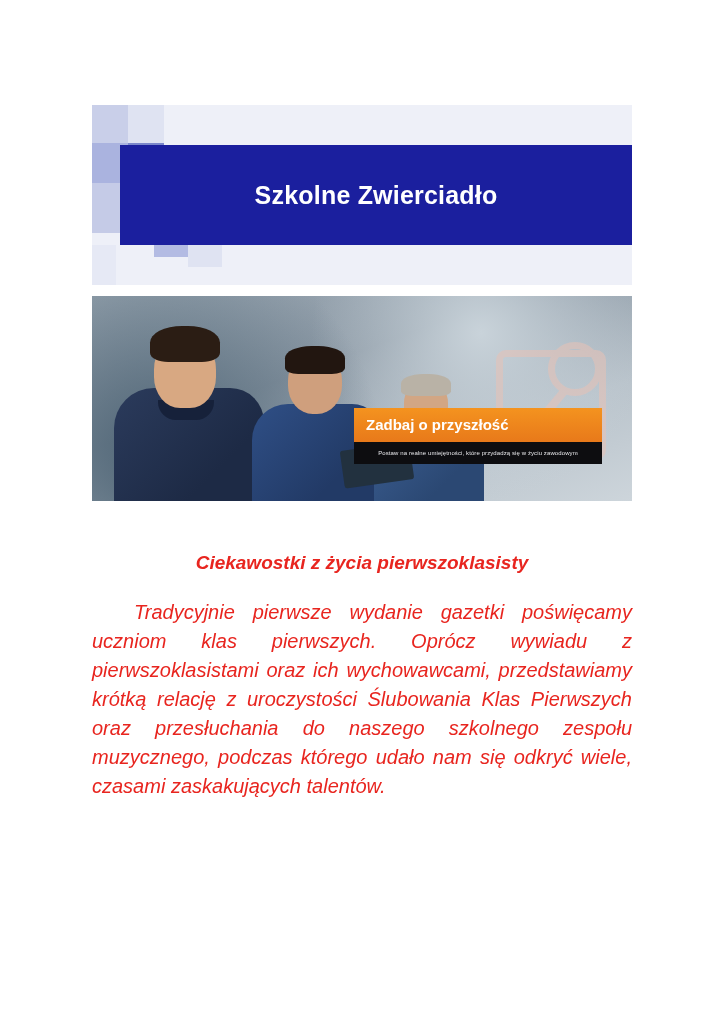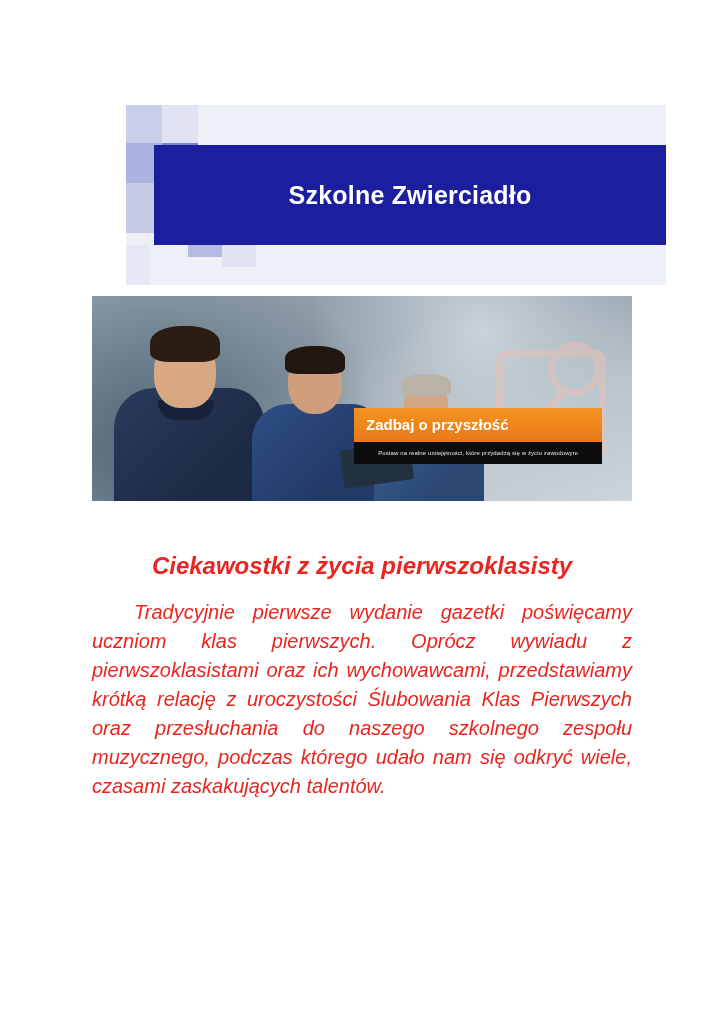--- a/index.html
+++ b/index.html
@@ -24,21 +24,20 @@
 
   
   .masthead {
     position: absolute;
     left: 92px;
     top: 105px;
     width: 540px;
     height: 180px;
     background: #eef0f8;
     overflow: hidden;
-    margin-left: 34px;
   }
   .mast-blocks {
     position: absolute;
     left: 0; top: 0;
     width: 130px;
     height: 180px;
   }
   .blk {
     position: absolute;
   }
@@ -228,21 +227,21 @@
   }
 
   
   .article-title {
     position: absolute;
     left: 92px;
     top: 552px;
     width: 540px;
     text-align: center;
     color: #e8251f;
-    font-size: 24px;
+    font-size: 19px;
     font-weight: bold;
     font-style: italic;
     font-family: "Liberation Sans", sans-serif;
   }
   .article-body {
     position: absolute;
     left: 92px;
     top: 598px;
     width: 540px;
     color: #e8251f;

